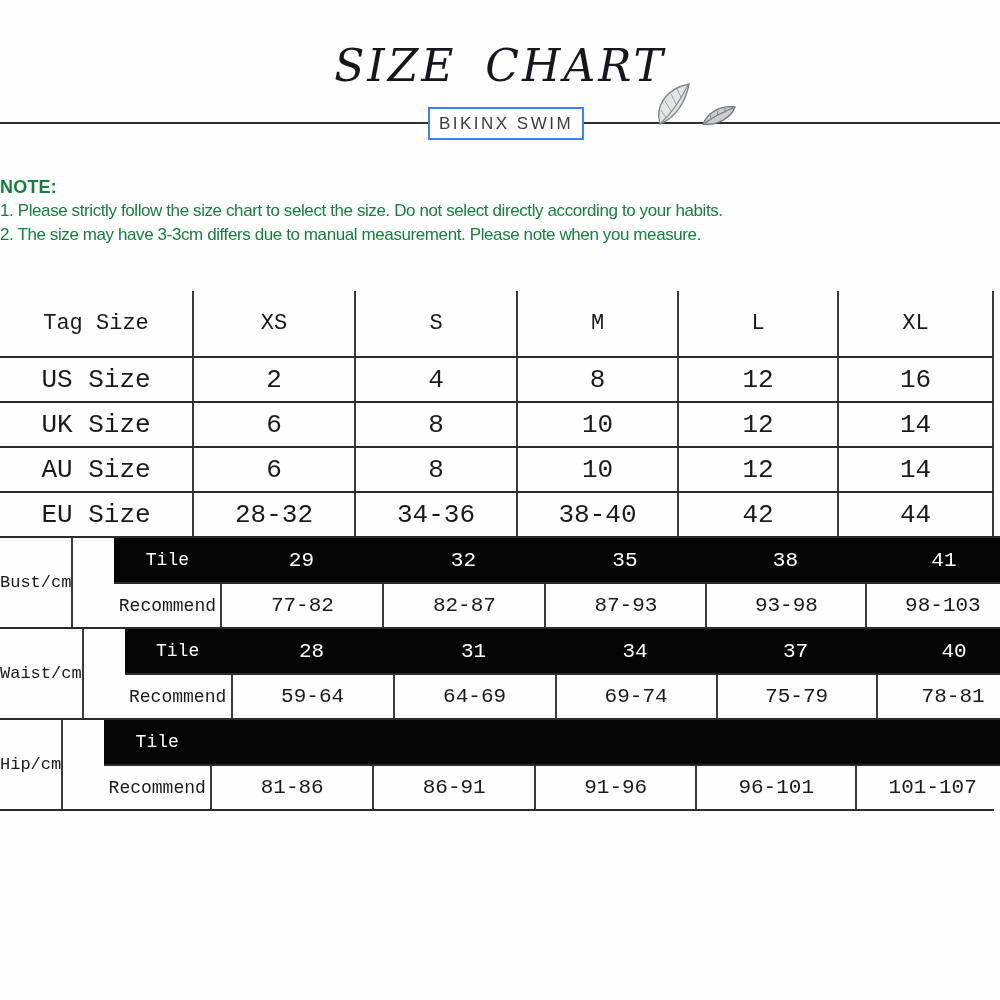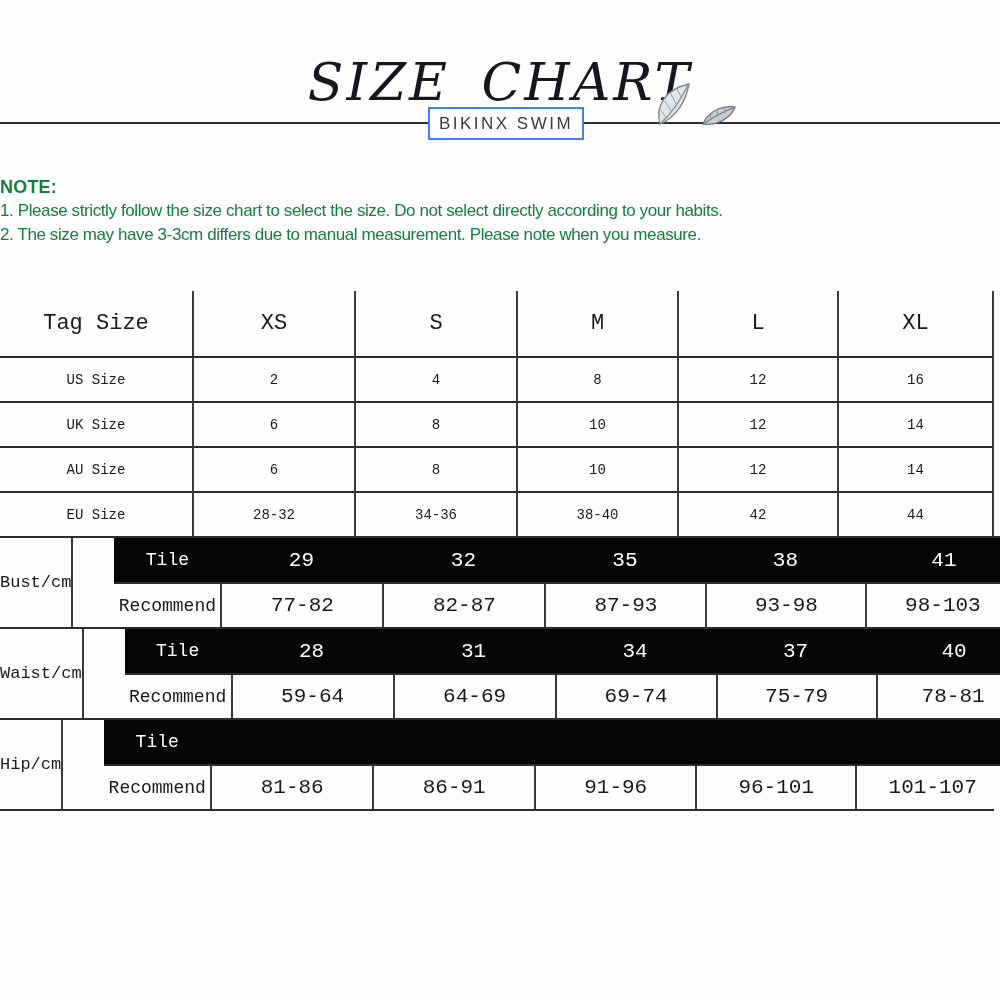--- a/index.html
+++ b/index.html
@@ -1,23 +1,23 @@
 <!DOCTYPE html>
 <html><head>
 <meta charset="utf-8">
 <style>
   html,body { margin:0; padding:0; }
   body { width:1000px; height:1000px; background:#ffffff; font-family:"Liberation Sans", sans-serif; }
   .page { position:relative; width:1000px; height:1000px; background:#fefefe; overflow:hidden; }
 
   
   .title {
-    position:absolute; top:52px; left:0; width:1000px;
+    position:absolute; top:40px; left:0; width:1000px;
     text-align:center; font-family:"DejaVu Serif", serif; font-style:italic;
-    font-size:52px; font-weight:500; letter-spacing:3px; word-spacing:12px; color:#16161d;
+    font-size:44px; font-weight:500; letter-spacing:3px; word-spacing:12px; color:#16161d;
   }
   .header-rule { position:absolute; top:122px; left:0; width:1000px; height:2px; background:#2e2e33; z-index:1; }
   .brand-box {
     position:absolute; top:107px; left:428px; width:152px; height:29px;
     border:2px solid #3b82f6; background:#fefefe; z-index:2;
     display:flex; align-items:center; justify-content:center;
   }
   .brand-box span { font-size:17px; letter-spacing:2.5px; color:#3c3c44; }
   .feathers { position:absolute; left:648px; top:80px; z-index:3; }
 
@@ -28,21 +28,21 @@
 
   
   .table { position:absolute; top:291px; left:0; width:1000px; color:#1a1a1c;
            font-family:"Liberation Mono","DejaVu Sans Mono", monospace; }
   .grid-a { display:grid; grid-template-columns:192px 162px 162px 161px 160px 157px; width:994px; }
   .cell { display:flex; align-items:center; justify-content:center; }
   .grid-a .cell { border-left:2px solid #3a3a3e; }
   .grid-a .cell.first { border-left:none; }
   .grid-a .cell.endcol { border-right:2px solid #3a3a3e; }
   .grid-a .th { height:65px; font-size:22px; }
-  .grid-a .td { height:43px; border-top:2px solid #2c2c30; font-size:14px; }
+  .grid-a .td { height:43px; border-top:2px solid #2c2c30; font-size:26px; }
 
   .section { display:flex; width:1000px; border-top:2px solid #2c2c30; }
   .section-label { width:84px; border-right:2px solid #3a3a3e; display:flex; align-items:center;
                    justify-content:center; font-size:17px;text-align:center; }
   .section-body { width:914px; display:flex; flex-direction:column;padding-left:41px; }
   .tile-row { height:44px; background:#050505; color:#ffffff;
               display:grid; grid-template-columns:106px 162px 162px 161px 160px 157px; }
   .rec-row { height:43px; border-top:2px solid #2c2c30; background:#fefefe;
              display:grid; grid-template-columns:106px 162px 162px 161px 160px 155px; }
   .sub-label { display:flex; align-items:center; justify-content:center; font-size:18px; }

